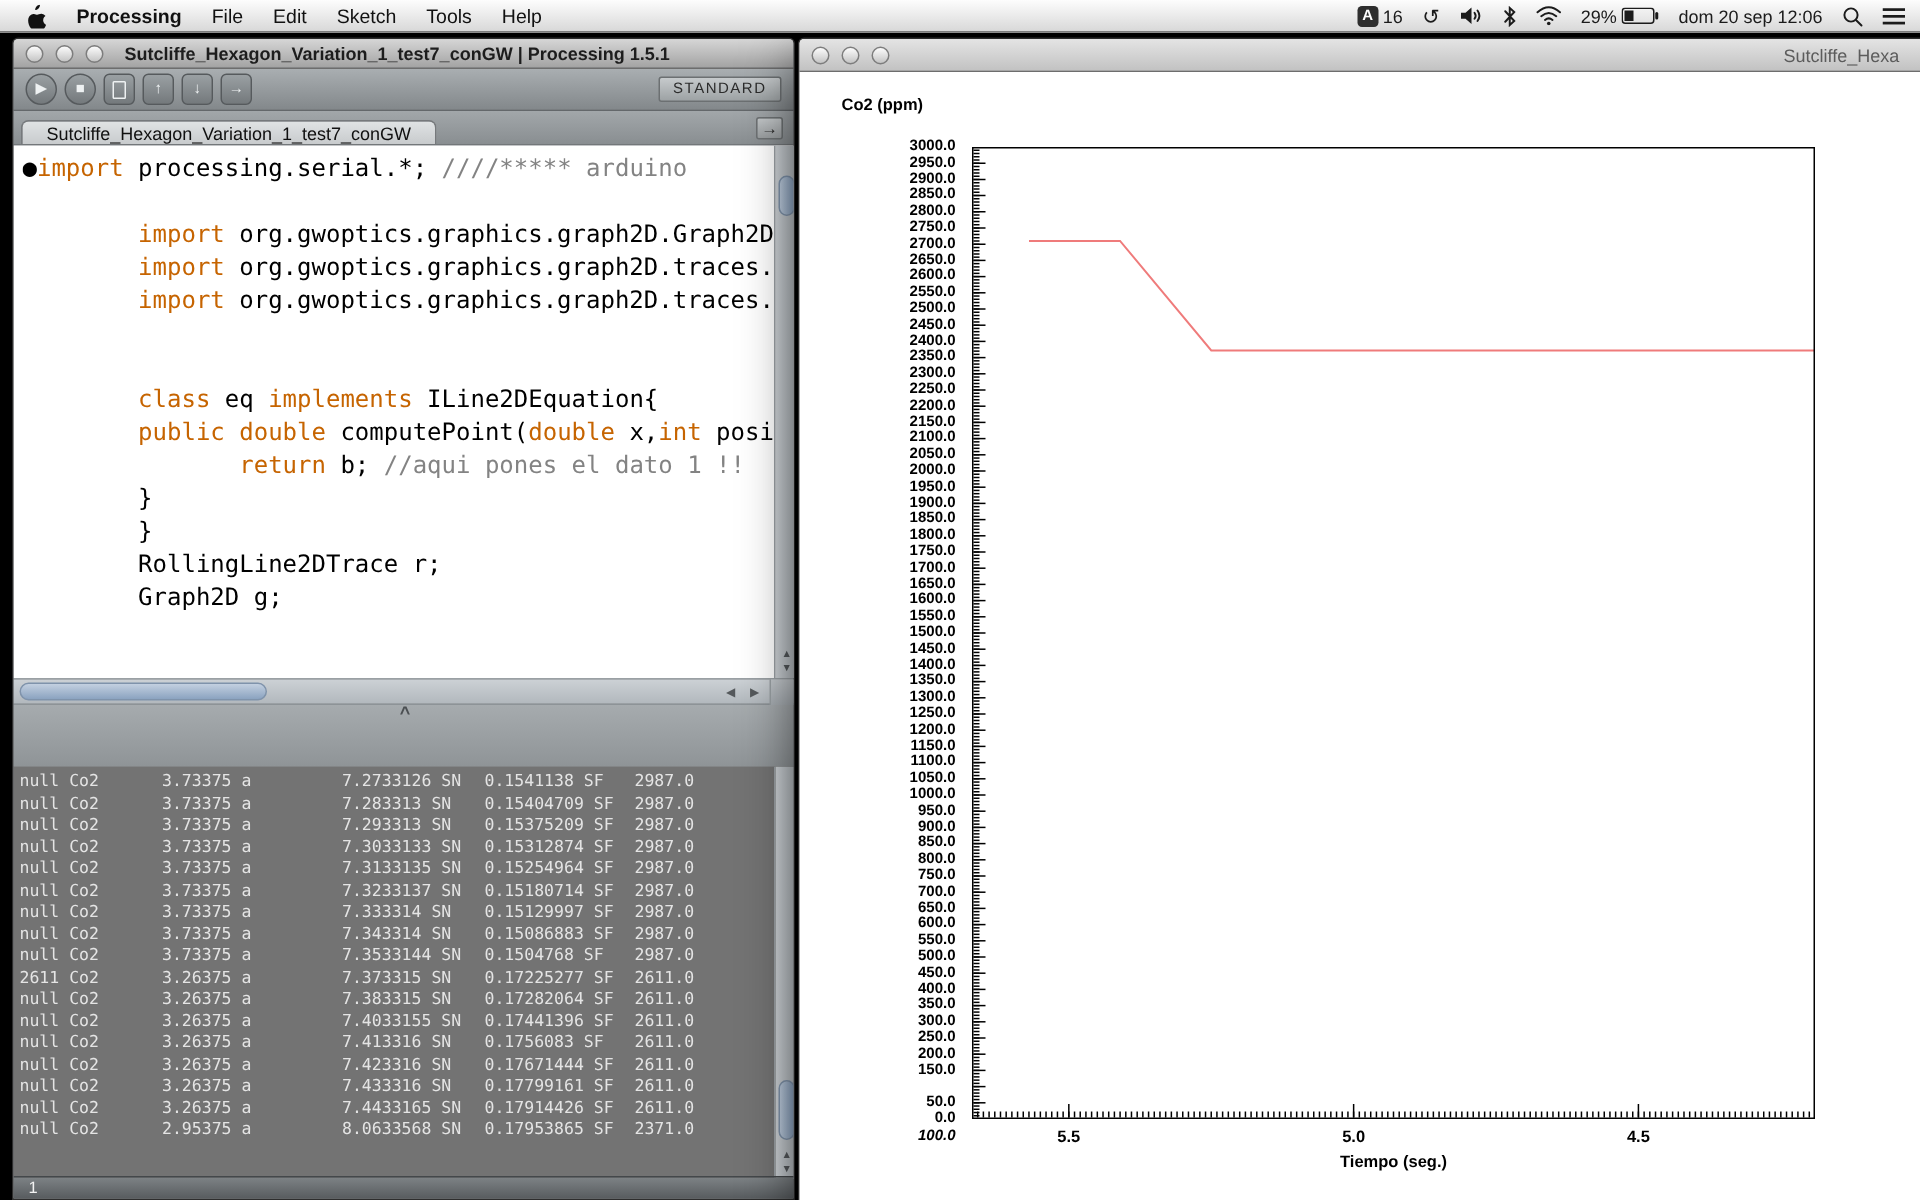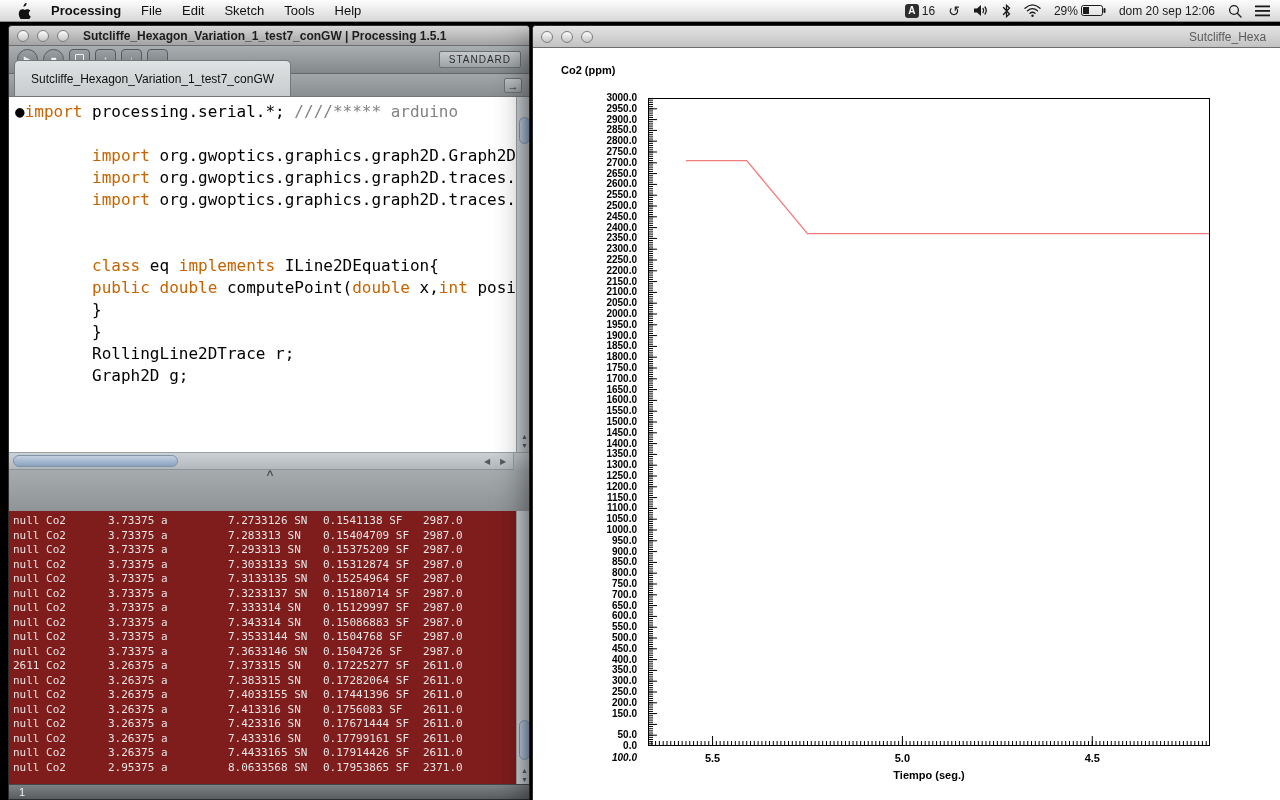--- a/index.html
+++ b/index.html
@@ -39,21 +39,21 @@
   .tb-round,.tb-sq{width:21px;height:21px;flex:none;display:flex;align-items:center;justify-content:center;
     background:linear-gradient(#9aa0a3,#74797c);border:1px solid #565a5d;color:#eef1f2;font-size:10px;font-style:normal;}
   .tb-round{border-radius:50%;}
   .tb-sq{border-radius:4px;}
   .tb-round i,.tb-sq i{font-style:normal;line-height:1;}
   .page-ic{display:block;width:9px;height:12px;border:1px solid #eef1f2;border-radius:1px;background:transparent;}
   .mode-label{margin-left:auto;font-size:10px;letter-spacing:1px;color:#2c2c2c;
     background:linear-gradient(#c6cacc,#9da2a4);border:1px solid #6c7072;border-radius:2px;padding:2px 9px;}
   .tabbar{position:absolute;top:48px;left:0;right:0;height:23px;
     background:linear-gradient(#a2a7aa,#898e91);border-bottom:1px solid #73777a;display:flex;align-items:flex-end;padding-left:5px;}
-  .tab{height:36px;display:flex;align-items:center;padding:0 16px;font-size:12px;color:#101010;
+  .tab{height:16px;display:flex;align-items:center;padding:0 16px;font-size:12px;color:#101010;
     background:linear-gradient(#e0e3e4,#c8cbcd);border:1px solid #76797c;border-bottom:none;border-radius:5px 5px 0 0;}
   .tab-menu{position:absolute;right:7px;top:4px;width:18px;height:15px;display:flex;align-items:center;justify-content:center;
     background:linear-gradient(#c3c7c9,#9b9fa1);border:1px solid #6e7274;border-radius:2px;font-size:11px;color:#2e2e2e;}
   .tab-menu i{font-style:normal;}
 
   .editor{position:absolute;top:71px;left:0;width:522px;height:355px;background:#fff;overflow:hidden;}
   .code{position:absolute;top:4px;left:6px;right:15px;font-family:"DejaVu Sans Mono",monospace;
     font-size:16px;color:#000;overflow:hidden;height:347px;}
   .code-line{height:22px;line-height:22px;white-space:pre;overflow:hidden;}
   .tok-kw{color:#c66400;}
@@ -78,21 +78,21 @@
   .hs-btn.left{right:36px;}
   .hs-btn.right{right:20px;}
   .hs-corner{position:absolute;right:0;top:0;width:18px;height:17px;border-left:1px solid #9aa0a4;
     background:linear-gradient(#c3c8cc,#a7adb2);}
 
   .msgstrip{position:absolute;top:444px;left:0;width:522px;height:41px;
     background:linear-gradient(#a6abae,#8f9497);}
   .collapse{position:absolute;top:-2px;left:50%;transform:translateX(-50%);
     font-size:12px;font-weight:bold;color:#4b4f52;}
 
-  .console{position:absolute;top:485px;left:0;width:522px;height:275px;background:#7f1d1d;overflow:hidden;}
+  .console{position:absolute;top:485px;left:0;width:522px;height:275px;background:#737373;overflow:hidden;}
   .console-lines{position:absolute;top:3px;left:4px;right:16px;font-family:"DejaVu Sans Mono",monospace;
     font-size:11px;color:#e4e4e4;}
   .console-row{height:14.5px;line-height:14.5px;white-space:pre;overflow:hidden;}
   .console-row .cfield{display:inline-block;white-space:pre;}
   .console-row .cfield:nth-child(1){width:95px;}
   .console-row .cfield:nth-child(2){width:120px;}
   .console-row .cfield:nth-child(3){width:95px;}
   .console-row .cfield:nth-child(4){width:100px;}
   .cvscroll{position:absolute;top:0;right:0;width:15px;height:275px;
     background:linear-gradient(to right,#cdd2d6,#b4babf);border-left:1px solid #9aa0a4;}
@@ -233,20 +233,21 @@
       <div class="code">
           <div class="code-line"><span class="tok-caret">●</span><span class="tok-kw">import</span><span class="tok-pl"> processing.serial.*; </span><span class="tok-cm">////***** arduino</span></div>
           <div class="code-line">&nbsp;</div>
           <div class="code-line"><span class="tok-pl">        </span><span class="tok-kw">import</span><span class="tok-pl"> org.gwoptics.graphics.graph2D.Graph2D;</span></div>
           <div class="code-line"><span class="tok-pl">        </span><span class="tok-kw">import</span><span class="tok-pl"> org.gwoptics.graphics.graph2D.traces.ILine2DEquation;</span></div>
           <div class="code-line"><span class="tok-pl">        </span><span class="tok-kw">import</span><span class="tok-pl"> org.gwoptics.graphics.graph2D.traces.RollingLine2DTrace;</span></div>
           <div class="code-line">&nbsp;</div>
           <div class="code-line">&nbsp;</div>
           <div class="code-line"><span class="tok-pl">        </span><span class="tok-kw">class</span><span class="tok-pl"> eq </span><span class="tok-kw">implements</span><span class="tok-pl"> ILine2DEquation{</span></div>
           <div class="code-line"><span class="tok-pl">        </span><span class="tok-kw">public</span><span class="tok-pl"> </span><span class="tok-kw">double</span><span class="tok-pl"> computePoint(</span><span class="tok-kw">double</span><span class="tok-pl"> x,</span><span class="tok-kw">int</span><span class="tok-pl"> position</span></div>
+          <div class="code-line"><span class="tok-pl">               </span><span class="tok-kw">return</span><span class="tok-pl"> b; </span><span class="tok-cm">//aqui pones el dato 1 !!</span></div>
           <div class="code-line"><span class="tok-pl">        }</span></div>
           <div class="code-line"><span class="tok-pl">        }</span></div>
           <div class="code-line"><span class="tok-pl">        RollingLine2DTrace r;</span></div>
           <div class="code-line"><span class="tok-pl">        Graph2D g;</span></div>
         </div>
       <div class="vscroll">
         <div class="thumb"></div>
         <div class="sb-arrows">
           <span>▲</span>
           <span>▼</span>
@@ -269,21 +270,20 @@
       <div class="console-lines">
           <div class="console-row"><span class="cfield">null Co2</span><span class="cfield">3.73375 a</span><span class="cfield">7.2733126 SN</span><span class="cfield">0.1541138 SF</span><span class="cfield">2987.0</span></div>
           <div class="console-row"><span class="cfield">null Co2</span><span class="cfield">3.73375 a</span><span class="cfield">7.283313 SN</span><span class="cfield">0.15404709 SF</span><span class="cfield">2987.0</span></div>
           <div class="console-row"><span class="cfield">null Co2</span><span class="cfield">3.73375 a</span><span class="cfield">7.293313 SN</span><span class="cfield">0.15375209 SF</span><span class="cfield">2987.0</span></div>
           <div class="console-row"><span class="cfield">null Co2</span><span class="cfield">3.73375 a</span><span class="cfield">7.3033133 SN</span><span class="cfield">0.15312874 SF</span><span class="cfield">2987.0</span></div>
           <div class="console-row"><span class="cfield">null Co2</span><span class="cfield">3.73375 a</span><span class="cfield">7.3133135 SN</span><span class="cfield">0.15254964 SF</span><span class="cfield">2987.0</span></div>
           <div class="console-row"><span class="cfield">null Co2</span><span class="cfield">3.73375 a</span><span class="cfield">7.3233137 SN</span><span class="cfield">0.15180714 SF</span><span class="cfield">2987.0</span></div>
           <div class="console-row"><span class="cfield">null Co2</span><span class="cfield">3.73375 a</span><span class="cfield">7.333314 SN</span><span class="cfield">0.15129997 SF</span><span class="cfield">2987.0</span></div>
           <div class="console-row"><span class="cfield">null Co2</span><span class="cfield">3.73375 a</span><span class="cfield">7.343314 SN</span><span class="cfield">0.15086883 SF</span><span class="cfield">2987.0</span></div>
           <div class="console-row"><span class="cfield">null Co2</span><span class="cfield">3.73375 a</span><span class="cfield">7.3533144 SN</span><span class="cfield">0.1504768 SF</span><span class="cfield">2987.0</span></div>
-          <div class="console-row"><span class="cfield">null Co2</span><span class="cfield">3.73375 a</span><span class="cfield">7.3633146 SN</span><span class="cfield">0.1504726 SF</span><span class="cfield">2987.0</span></div>
           <div class="console-row"><span class="cfield">2611 Co2</span><span class="cfield">3.26375 a</span><span class="cfield">7.373315 SN</span><span class="cfield">0.17225277 SF</span><span class="cfield">2611.0</span></div>
           <div class="console-row"><span class="cfield">null Co2</span><span class="cfield">3.26375 a</span><span class="cfield">7.383315 SN</span><span class="cfield">0.17282064 SF</span><span class="cfield">2611.0</span></div>
           <div class="console-row"><span class="cfield">null Co2</span><span class="cfield">3.26375 a</span><span class="cfield">7.4033155 SN</span><span class="cfield">0.17441396 SF</span><span class="cfield">2611.0</span></div>
           <div class="console-row"><span class="cfield">null Co2</span><span class="cfield">3.26375 a</span><span class="cfield">7.413316 SN</span><span class="cfield">0.1756083 SF</span><span class="cfield">2611.0</span></div>
           <div class="console-row"><span class="cfield">null Co2</span><span class="cfield">3.26375 a</span><span class="cfield">7.423316 SN</span><span class="cfield">0.17671444 SF</span><span class="cfield">2611.0</span></div>
           <div class="console-row"><span class="cfield">null Co2</span><span class="cfield">3.26375 a</span><span class="cfield">7.433316 SN</span><span class="cfield">0.17799161 SF</span><span class="cfield">2611.0</span></div>
           <div class="console-row"><span class="cfield">null Co2</span><span class="cfield">3.26375 a</span><span class="cfield">7.4433165 SN</span><span class="cfield">0.17914426 SF</span><span class="cfield">2611.0</span></div>
           <div class="console-row"><span class="cfield">null Co2</span><span class="cfield">2.95375 a</span><span class="cfield">8.0633568 SN</span><span class="cfield">0.17953865 SF</span><span class="cfield">2371.0</span></div>
         </div>
       <div class="cvscroll">

